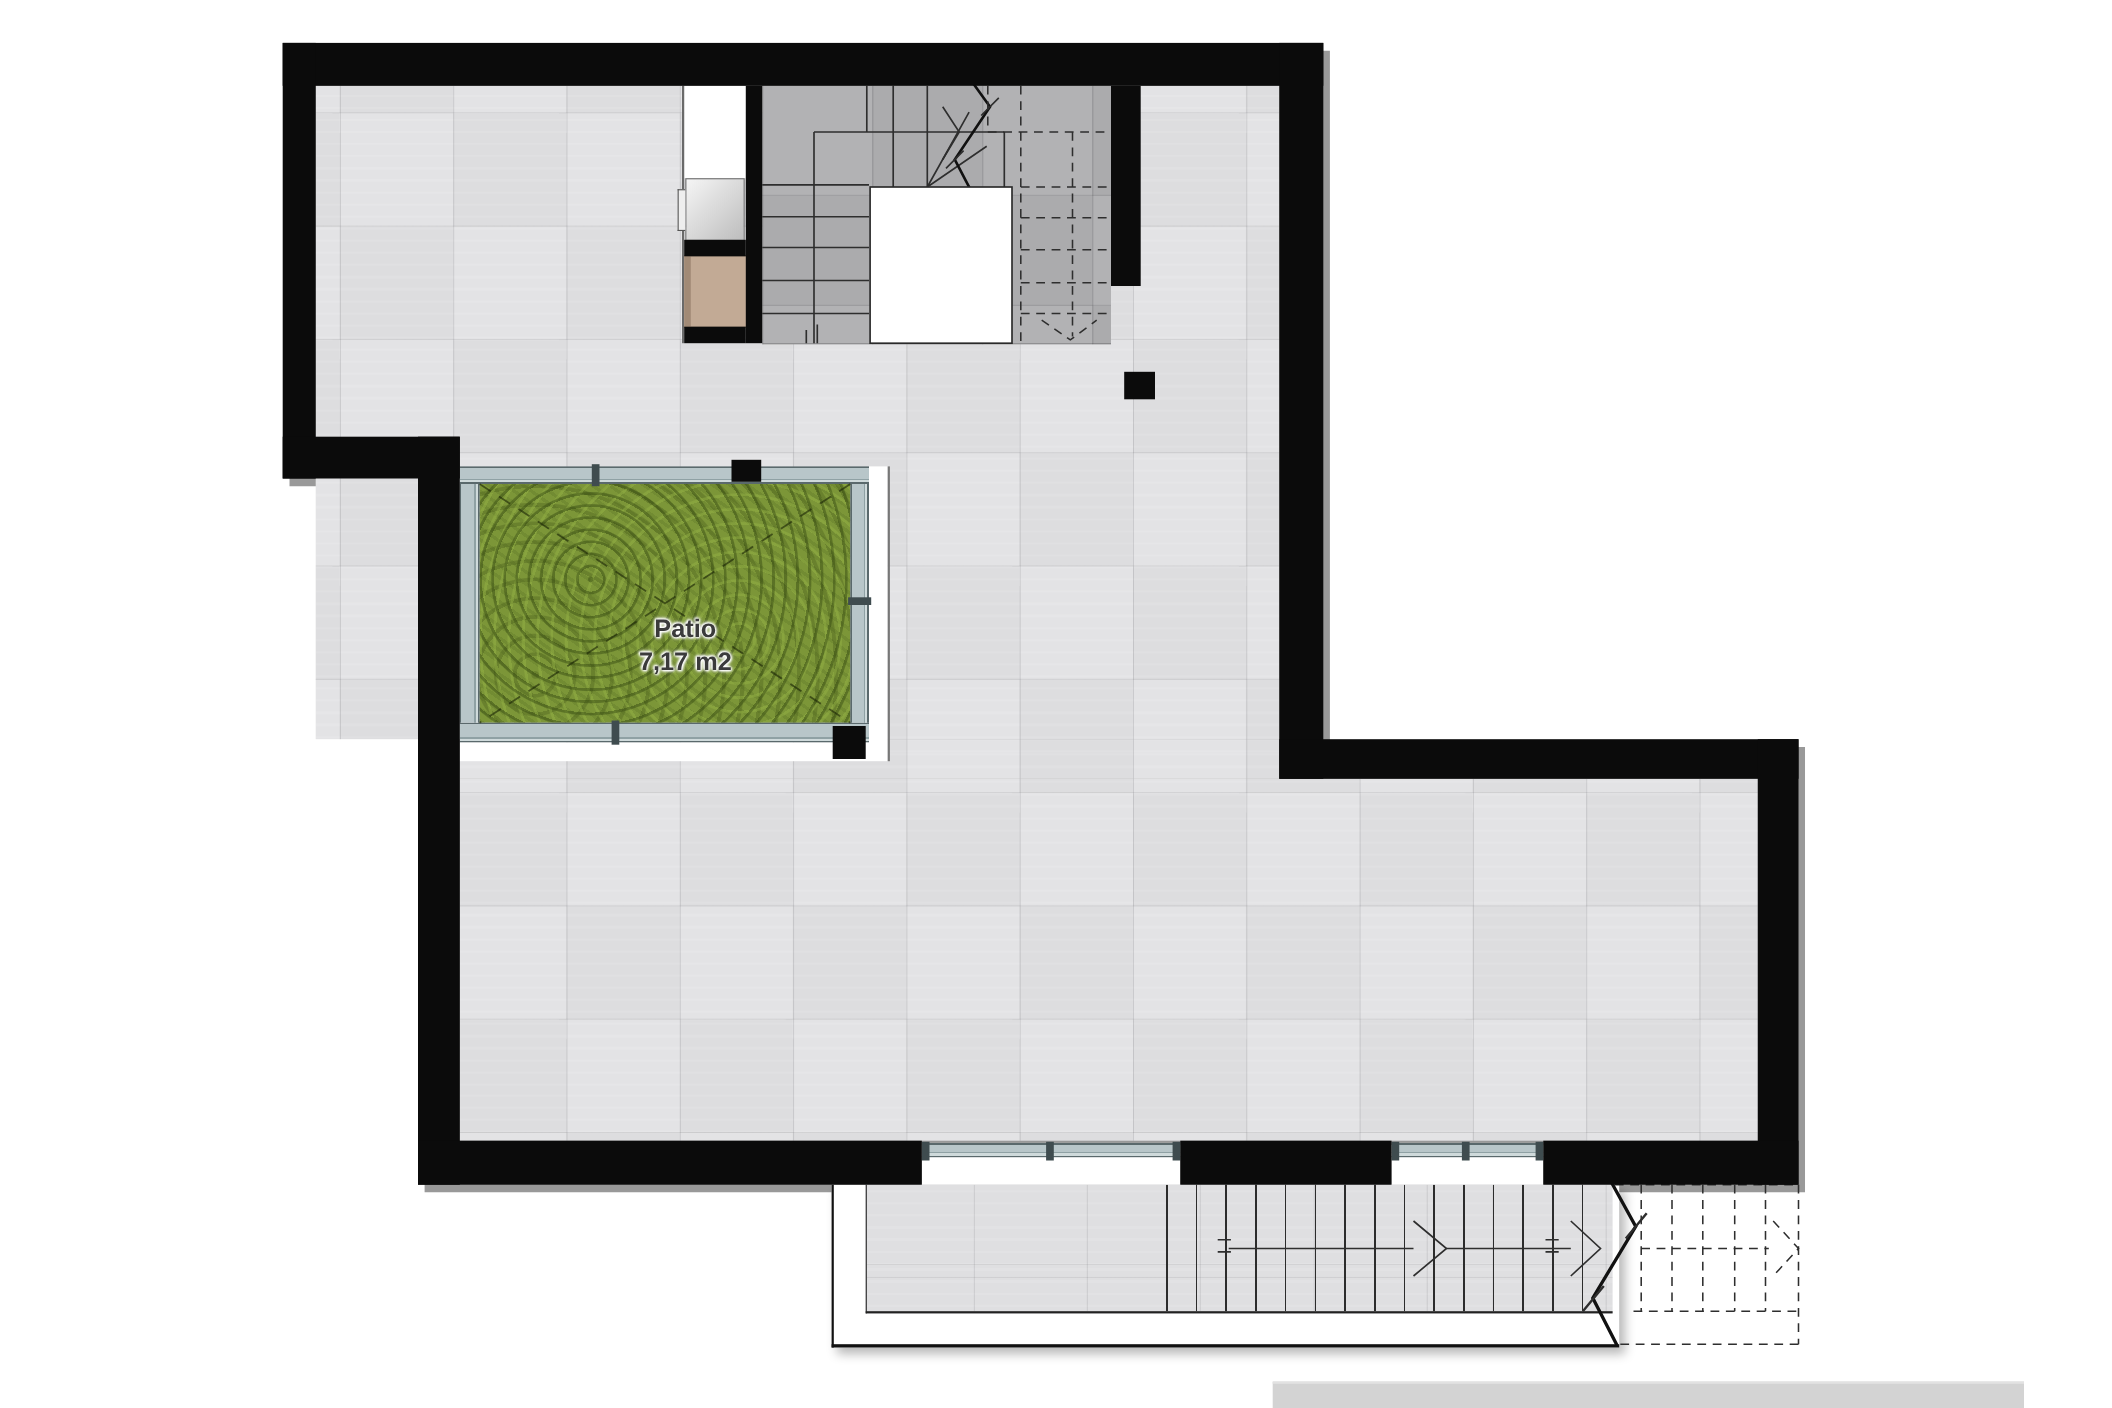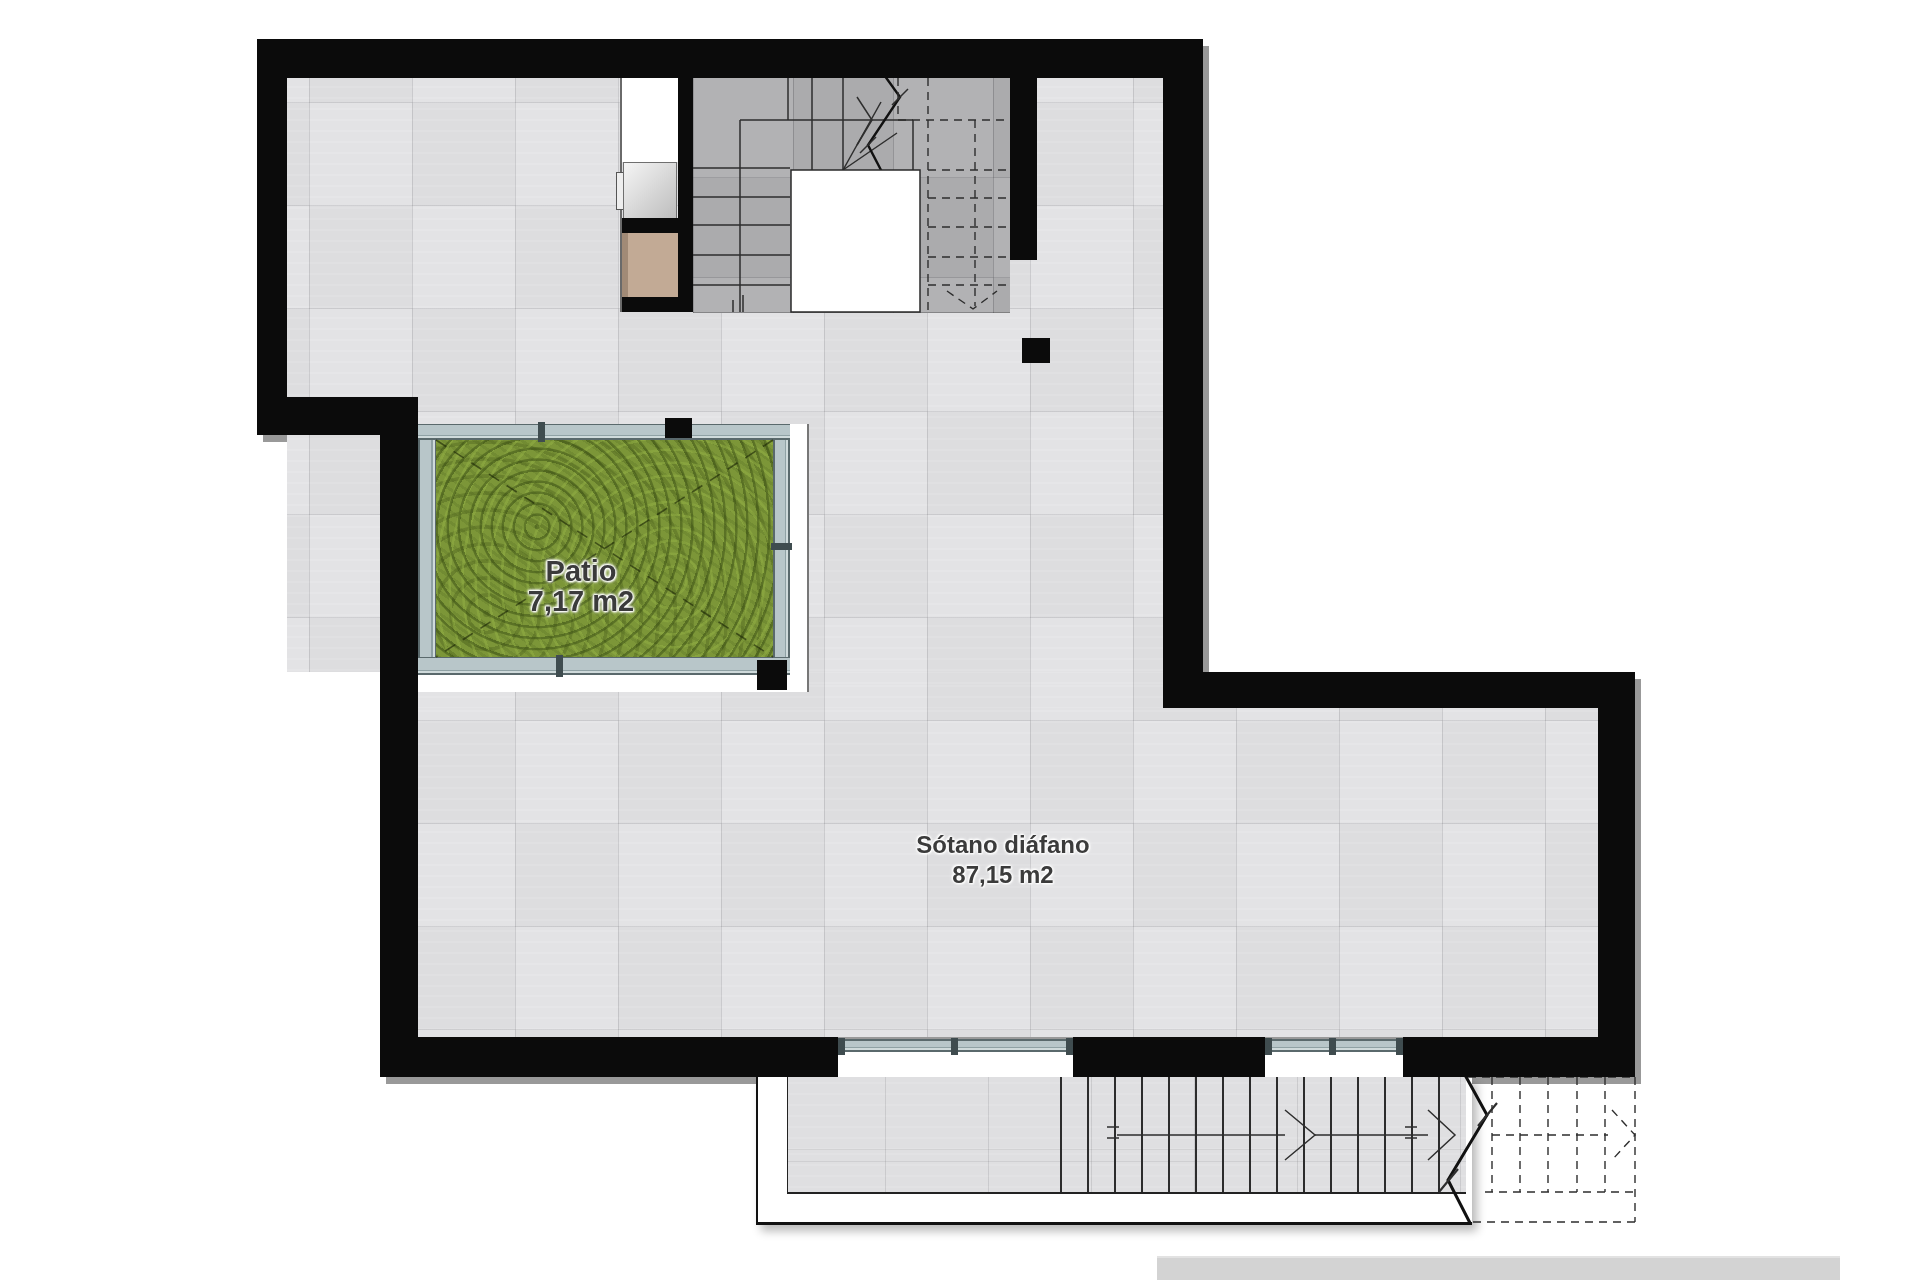--- a/index.html
+++ b/index.html
@@ -170,24 +170,20 @@
   <div class="abs wall" style="left:1073px;top:1037px;width:192px;height:40px;"></div>
   <div class="abs wall" style="left:1403px;top:1037px;width:232px;height:40px;"></div>
   <div class="abs wall" style="left:678px;top:78px;width:15px;height:234px;"></div>
   <div class="abs wall" style="left:622px;top:218px;width:56px;height:15px;"></div>
   <div class="abs wall" style="left:622px;top:297px;width:56px;height:15px;"></div>
   <div class="abs wall" style="left:1010px;top:78px;width:27px;height:182px;"></div>
   <div class="abs wall" style="left:1022px;top:338px;width:28px;height:25px;"></div>
   <div class="abs wall" style="left:665px;top:418px;width:27px;height:20px;"></div>
   <div class="abs wall" style="left:757px;top:660px;width:30px;height:30px;"></div>
 
-  <div class="abs label" style="left:441px;top:556px;width:280px;font-size:29px;line-height:30px;">
+  <div class="abs label" style="left:483px;top:556px;width:280px;font-size:23px;line-height:30px;">
     <div>Patio</div>
     <div>7,17 m2</div>
-  </div>
-  <div class="abs label" style="left:843px;top:830px;width:320px;font-size:24px;line-height:30px;">
-    <div>Sótano diáfano</div>
-    <div>87,15 m2</div>
   </div>
 
   <div class="abs graybar" style="left:1157px;top:1256px;width:683px;height:24px;"></div>
 
 </div>
 
 </body></html>

